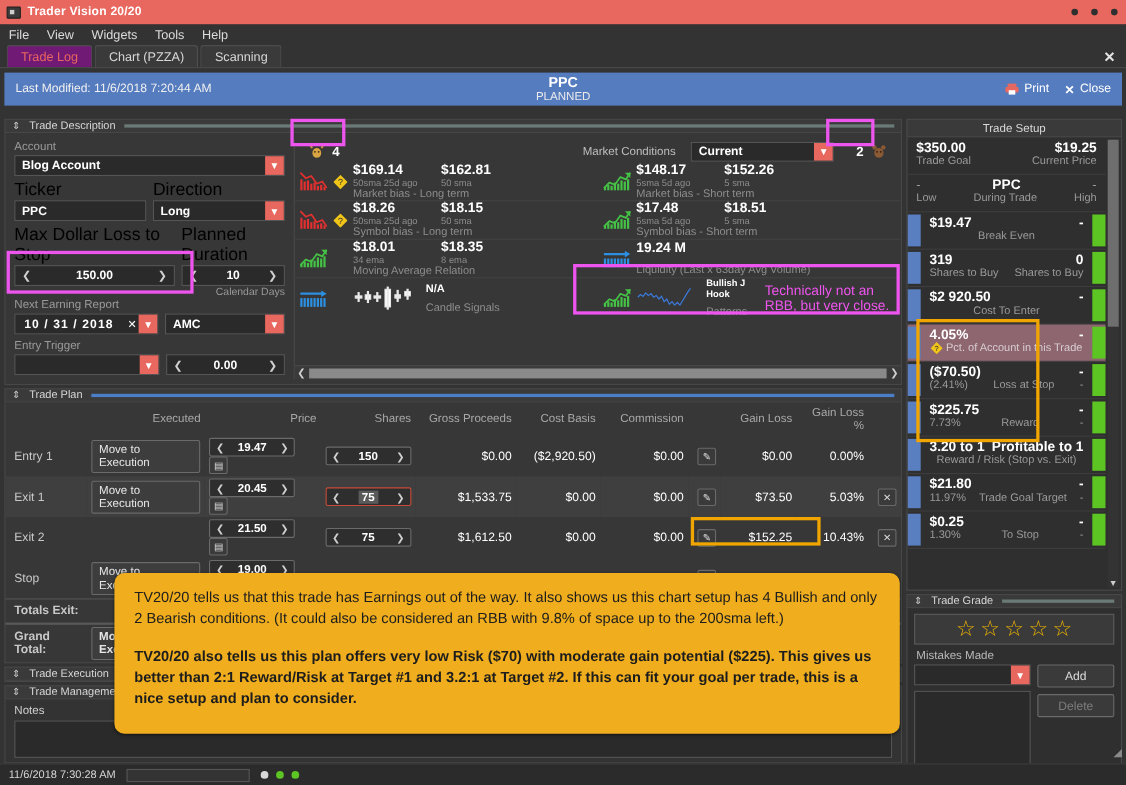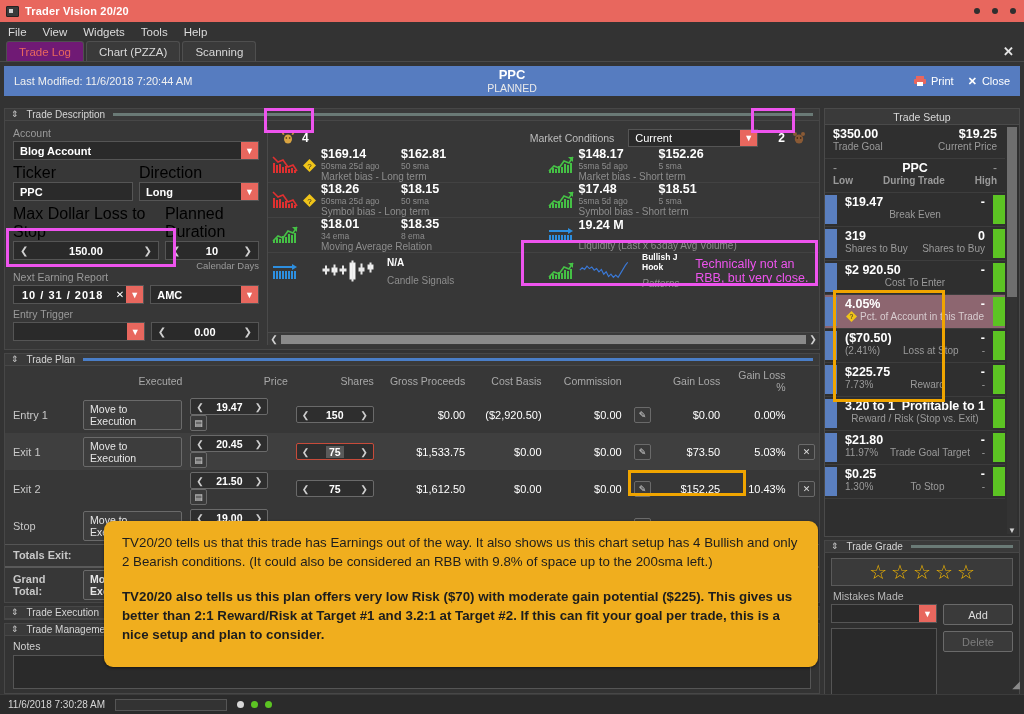--- a/index.html
+++ b/index.html
@@ -159,21 +159,21 @@
   .tsrow .l2 .a { color:#9a9a9a; font-size: 10px;}
   .tsrow .l2 .c { color:#9a9a9a; font-size: 10px;}
   .tsrow .l2 .b { color:#9a9a9a; font-size: 10px;}
   .tsrow.bar::before { content:""; position:absolute; left:0; top:2px; bottom:2px; width:12px; background:#5a7fc0;}
   .tsrow.bar::after  { content:""; position:absolute; right:0; top:2px; bottom:2px; width:12px; background:#5cc423;}
   .tsrow.bar { padding-left: 14px; padding-right: 14px;}
   .tsrow.pink { background: #8d6670; }
   .centerline { display:flex; justify-content:space-between; align-items:center; padding: 0 6px;}
   .centerline .m { color:#fff; font-size: 12.5px; font-weight:bold; flex:1; text-align:center;}
   .centerline .s { color:#9a9a9a; font-size:12px;}
-  .sub3 { display:flex; justify-content:space-between; padding: 0 6px; font-weight: bold;}
+  .sub3 { display:flex; justify-content:space-between; padding: 0 6px;}
   .sub3 span { color:#9a9a9a; font-size: 10px;}
   .warn-sm { display:inline-block; width:11px; height:11px; vertical-align:-1px; margin-right:3px;}
 
   
   .tg-body { background:#2f2f2f; border:1px solid #4a4a4a; border-top:none; padding: 5px 6px; flex:1;
              display:flex; flex-direction:column; }
   .stars { background:#3a3a3a; border:1px solid #5a5a5a; display:flex; justify-content:center; gap: 4px;
            padding: 2px 0; }
   .star { font-size: 20px; color: #f0b400; line-height: 22px;}
   .mm-lbl { color:#b9b9b9; font-size: 10.5px; margin: 4px 2px 2px;}
@@ -354,21 +354,21 @@
               <svg width="16" height="14" viewBox="0 0 16 14">
                   <ellipse cx="8" cy="8" rx="4" ry="4.5" fill="#d9a441"></ellipse>
                   <path d="M3 4 Q1 2 2.5 1 Q4 1 4.5 3.5Z" fill="#c8913a"></path>
                   <path d="M13 4 Q15 2 13.5 1 Q12 1 11.5 3.5Z" fill="#c8913a"></path>
                   <circle cx="6.3" cy="7" r=".8" fill="#3a2a10"></circle>
                   <circle cx="9.7" cy="7" r=".8" fill="#3a2a10"></circle>
                 </svg>
               <span class="cnt">4</span>
             </div>
             <span class="mid">Market Conditions</span>
-            <div class="inp dd mc-sel" style="height:18px;font-weight:normal;">
+            <div class="inp dd mc-sel" style="height:18px;font-weight:bold;">
               <span>Current</span>
               <span class="ddbtn">▼</span>
             </div>
             <div class="bullbox" style="margin-left:8px;">
               <span class="cnt">2</span>
               <svg width="16" height="14" viewBox="0 0 16 14">
                   <ellipse cx="8" cy="8" rx="4.2" ry="4.5" fill="#8a5a35"></ellipse>
                   <circle cx="4" cy="3" r="2" fill="#8a5a35"></circle>
                   <circle cx="12" cy="3" r="2" fill="#8a5a35"></circle>
                   <circle cx="6.3" cy="7" r=".8" fill="#2a1a08"></circle>
@@ -600,21 +600,21 @@
                       <rect x="19" y="11" width="2" height="8"></rect>
                       <rect x="22" y="9" width="2" height="10"></rect>
                     </g>
                   </svg>
                 <div class="txt patt">
                   <svg width="72" height="26" viewBox="0 0 72 26">
                       <polyline points="1,12 4,9 7,11 10,7 13,10 16,8 19,12 22,10 25,14 28,11 31,17 34,14 37,20 40,17 43,21 46,18 49,21 52,16 55,11 58,6 61,2" stroke="#3a79d8" stroke-width="1.4" fill="none"></polyline>
                     </svg>
                   <div>
                     <div class="pname">Bullish J Hook</div>
-                    <div class="plbl" style="margin-top:6px;font-style:italic;">Patterns</div>
+                    <div class="plbl" style="margin-top:6px;">Patterns</div>
                   </div>
                   <div class="annot-pink" style="width:150px;">Technically not an RBB, but very close.</div>
                 </div>
               </div>
             </div>
           </div>
 
           <div class="mc-scroll">
             <span class="arr">❮</span>
             <span class="bar"></span>

